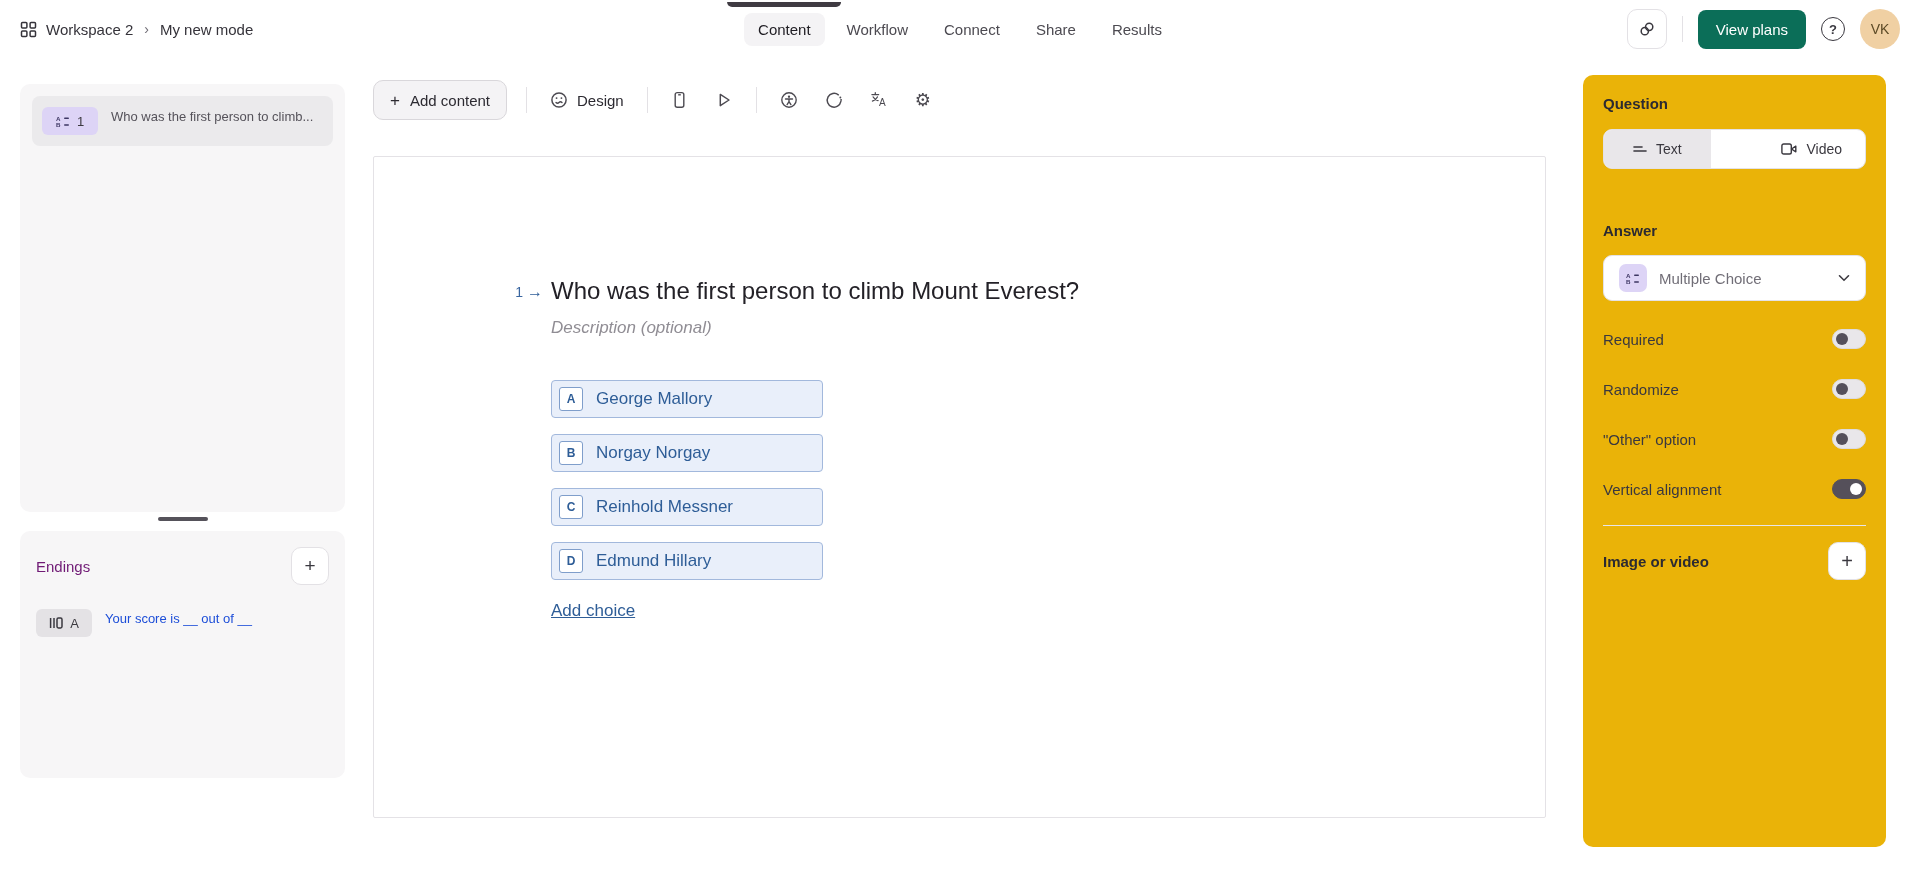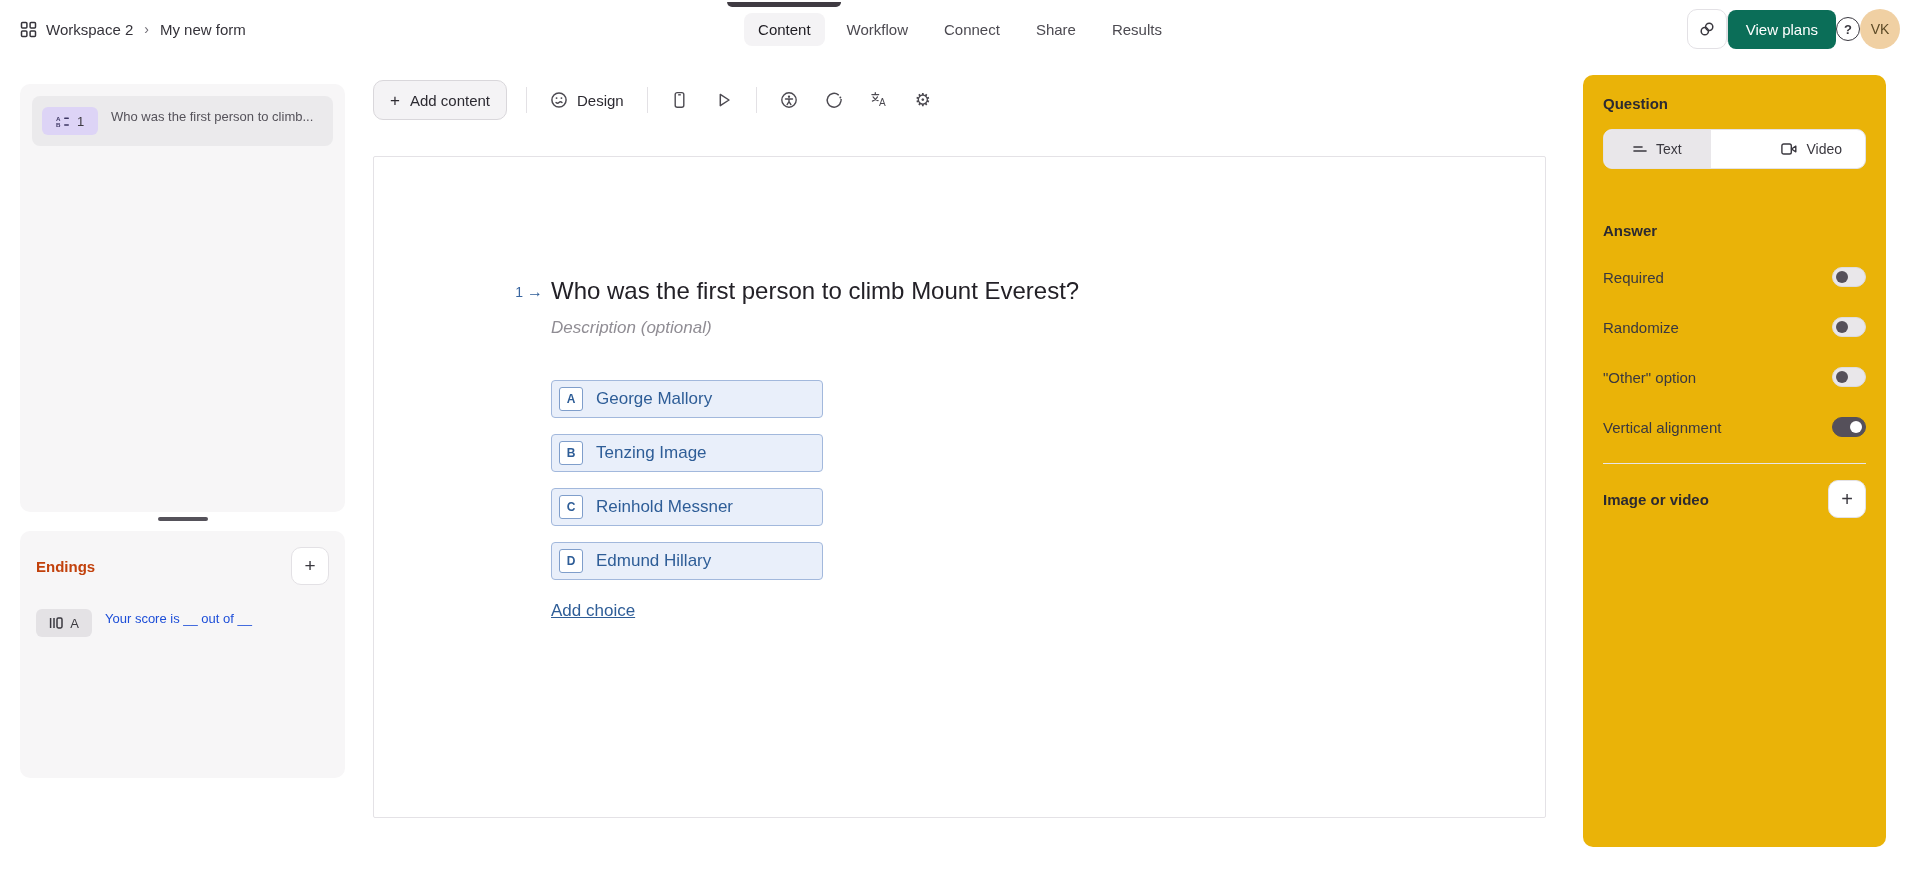--- a/index.html
+++ b/index.html
@@ -12,21 +12,21 @@
 
   
   .header { height:58px; display:flex; align-items:center; padding:16px 20px; position:relative; }
   .breadcrumb { display:flex; align-items:center; gap:9px; font-size:15px; color:#35333a; }
   .crumb-sep { color:#6f6c75; font-size:14px; padding:0 2px; }
   .tabs { position:absolute; left:50%; transform:translateX(-50%); display:flex; gap:8px; align-items:center; }
   .tab { padding:8px 14px; border-radius:8px; font-size:15px; color:#4c4a51; position:relative; cursor:pointer; background:none; border:none; font-family:inherit; }
   .tab.active { background:#f4f3f5; color:#1f1d23; }
   .tab.active::before { content:""; position:absolute; top:-11px; left:50%; transform:translateX(-50%);
     width:114px; height:5px; background:#3f3b42; border-radius:0 0 5px 5px; }
-  .header-right { margin-left:auto; display:flex; align-items:center; }
+  .header-right { margin-left:auto; display:flex; align-items:center; gap:15px; }
   .link-btn { width:40px; height:40px; border:1px solid #e3e1e5; border-radius:10px; background:#fff; display:flex; align-items:center; justify-content:center; cursor:pointer; }
   .header-divider { width:1px; height:26px; background:#e3e1e5; }
   .view-plans { background:#0b6e58; color:#fff; font-size:15px; border:none; border-radius:8px; padding:11px 18px; cursor:pointer; font-family:inherit; }
   .help-btn { width:24px; height:24px; border:1.7px solid #3a383f; border-radius:50%; background:none; color:#3a383f; font-size:13px; font-weight:bold; display:flex; align-items:center; justify-content:center; cursor:pointer; font-family:inherit; }
   .avatar { width:40px; height:40px; border-radius:50%; background:#f0d0a3; color:#5c4a26; font-size:14px; display:flex; align-items:center; justify-content:center; cursor:pointer; }
 
   
   .app-body { display:flex; height:811px; }
   .sidebar { width:325px; margin-left:20px; flex:none; display:flex; flex-direction:column; }
   .center-col { flex:1; margin-left:28px; margin-right:37px; min-width:0; }
@@ -36,21 +36,21 @@
   .mode-pill { margin-top:17px; height:51px; background:#f7f6f7; border-radius:10px; display:flex; align-items:center; gap:11px; padding:0 16px; font-size:15px; color:#35333a; cursor:pointer; }
   .mode-pill .chev { margin-left:auto; }
   .questions-panel { margin-top:26px; height:428px; background:#f7f6f7; border-radius:10px; padding:12px; }
   .question-item { background:#ebeaec; border-radius:8px; padding:11px 10px; display:flex; gap:13px; align-items:flex-start; cursor:pointer; }
   .q-badge { width:56px; height:28px; background:#ddd4f6; border-radius:6px; display:flex; align-items:center; justify-content:center; gap:7px; flex:none; }
   .q-badge-num { font-size:13px; color:#3c3a40; }
   .q-item-title { font-size:13px; line-height:1.4; color:#55525a; padding-top:1px; }
   .drag-divider { width:50px; height:4px; background:#55525a; border-radius:2px; margin:5px auto 0; cursor:row-resize; }
   .endings-panel { margin-top:10px; height:247px; background:#f7f6f7; border-radius:10px; padding:16px; }
   .endings-head { display:flex; align-items:center; justify-content:space-between; }
-  .endings-title { font-size:15px; font-weight:700; color:#c2410c; }
+  .endings-title { font-size:15px; font-weight:400; color:#701a75; }
   .add-ending-btn { width:38px; height:38px; background:#fff; border:1px solid #e3e1e5; border-radius:10px; font-size:19px; color:#3a383f; display:flex; align-items:center; justify-content:center; cursor:pointer; font-family:inherit; }
   .ending-item { margin-top:24px; display:flex; gap:13px; align-items:flex-start; cursor:pointer; }
   .e-badge { width:56px; height:28px; background:#e4e2e5; border-radius:6px; display:flex; align-items:center; justify-content:center; gap:7px; flex:none; }
   .e-badge-letter { font-size:13px; color:#3c3a40; }
   .e-item-title { font-size:13px; line-height:1.5; color:#1d4ed8; width:150px; }
 
   
   .toolbar { margin-top:22px; height:40px; display:flex; align-items:center; gap:19px; }
   .add-content-btn { height:40px; background:#f4f3f5; border:1px solid #d9d7db; border-radius:10px; display:flex; align-items:center; gap:10px; padding:0 16px; font-size:15px; color:#2c2a31; cursor:pointer; font-family:inherit; }
   .plus-glyph { font-size:17px; line-height:1; color:#2c2a31; }
@@ -102,21 +102,21 @@
     <span>
       <svg width="17" height="17" viewBox="0 0 17 17" fill="none" stroke="#35333a" stroke-width="1.5">
         <rect x="1.5" y="1.5" width="5.4" height="5.4" rx="1"></rect>
           <rect x="10.1" y="1.5" width="5.4" height="5.4" rx="1"></rect>
         <rect x="1.5" y="10.1" width="5.4" height="5.4" rx="1"></rect>
           <rect x="10.1" y="10.1" width="5.4" height="5.4" rx="1"></rect>
       </svg>
     </span>
     <span>Workspace 2</span>
     <span class="crumb-sep">›</span>
-    <span>My new form</span>
+    <span>My new mode</span>
   </div>
 
   <div class="tabs">
     <button class="tab active">Content</button>
     <button class="tab">Workflow</button>
     <button class="tab">Connect</button>
     <button class="tab">Share</button>
     <button class="tab">Results</button>
   </div>
 
@@ -247,21 +247,21 @@
         </div>
         <div class="q-desc">Description (optional)</div>
 
         <div class="choices">
           <div class="choice">
             <span class="choice-letter">A</span>
             <span class="choice-label">George Mallory</span>
           </div>
           <div class="choice">
             <span class="choice-letter">B</span>
-            <span class="choice-label">Tenzing Image</span>
+            <span class="choice-label">Norgay Norgay</span>
           </div>
           <div class="choice">
             <span class="choice-letter">C</span>
             <span class="choice-label">Reinhold Messner</span>
           </div>
           <div class="choice">
             <span class="choice-letter">D</span>
             <span class="choice-label">Edmund Hillary</span>
           </div>
         </div>
@@ -290,20 +290,36 @@
             <rect x="0.9" y="1" width="9.4" height="10" rx="1.8"></rect>
             <path d="M10.5 6 L14.8 3.2 V8.8 Z"></path>
           </svg>
         </span>
         <span>Video</span>
       </button>
     </div>
 
     <div class="panel-h answer-h">Answer</div>
 
+    <div class="answer-dd">
+      <span class="dd-badge">
+        <svg width="14" height="13" viewBox="0 0 14 13">
+          <text x="0" y="5.6" font-size="6.2" font-weight="bold" fill="#3d3663" font-family="Liberation Sans, sans-serif">A</text>
+          <rect x="8" y="2.4" width="5" height="1.6" rx="0.8" fill="#3d3663"></rect>
+          <text x="0" y="12.4" font-size="6.2" font-weight="bold" fill="#3d3663" font-family="Liberation Sans, sans-serif">B</text>
+          <rect x="8" y="9.2" width="5" height="1.6" rx="0.8" fill="#3d3663"></rect>
+        </svg>
+      </span>
+      <span class="dd-label">Multiple Choice</span>
+      <span class="dd-chev">
+        <svg width="12" height="8" viewBox="0 0 12 8" fill="none" stroke="#3a383f" stroke-width="1.6" stroke-linecap="round">
+          <path d="M1.5 1.8 L6 6.2 L10.5 1.8"></path>
+        </svg>
+      </span>
+    </div>
 
     <div class="toggles">
       <div class="toggle-row">
         <span class="toggle-label">Required</span>
         <div class="toggle"></div>
       </div>
       <div class="toggle-row">
         <span class="toggle-label">Randomize</span>
         <div class="toggle"></div>
       </div>

